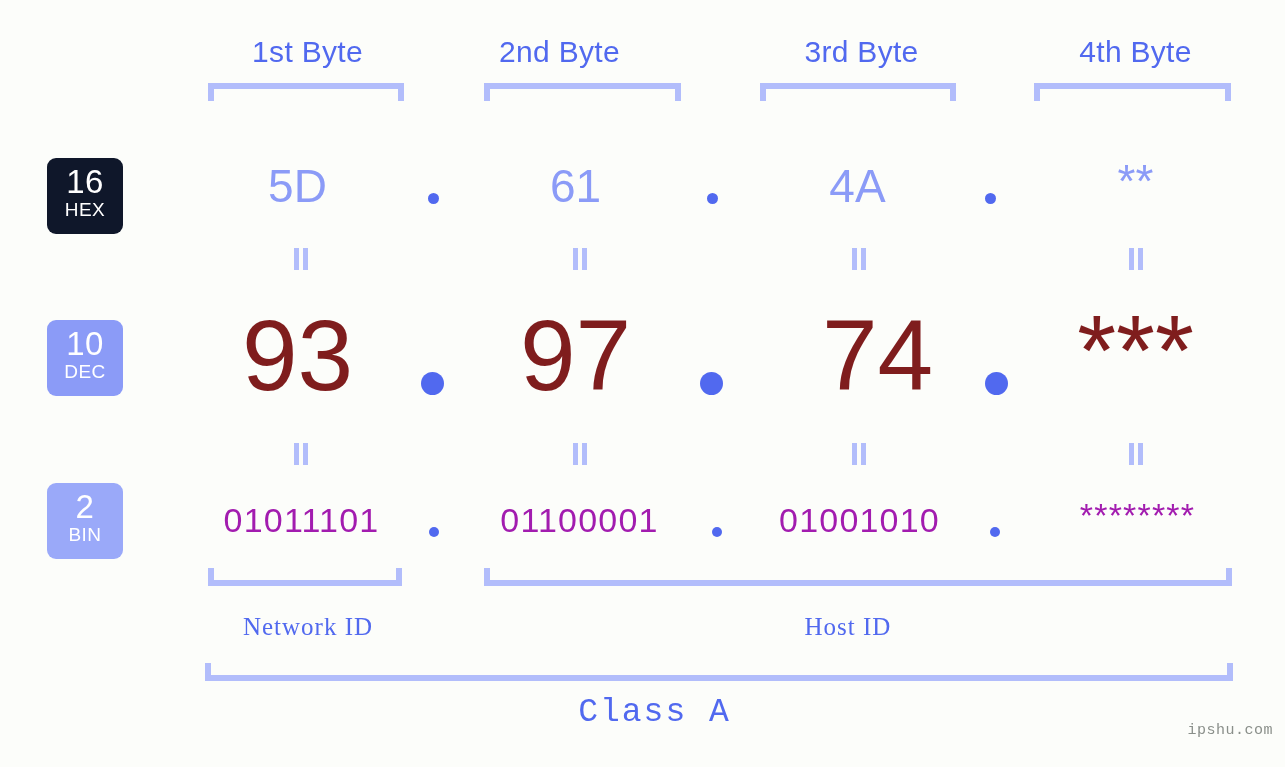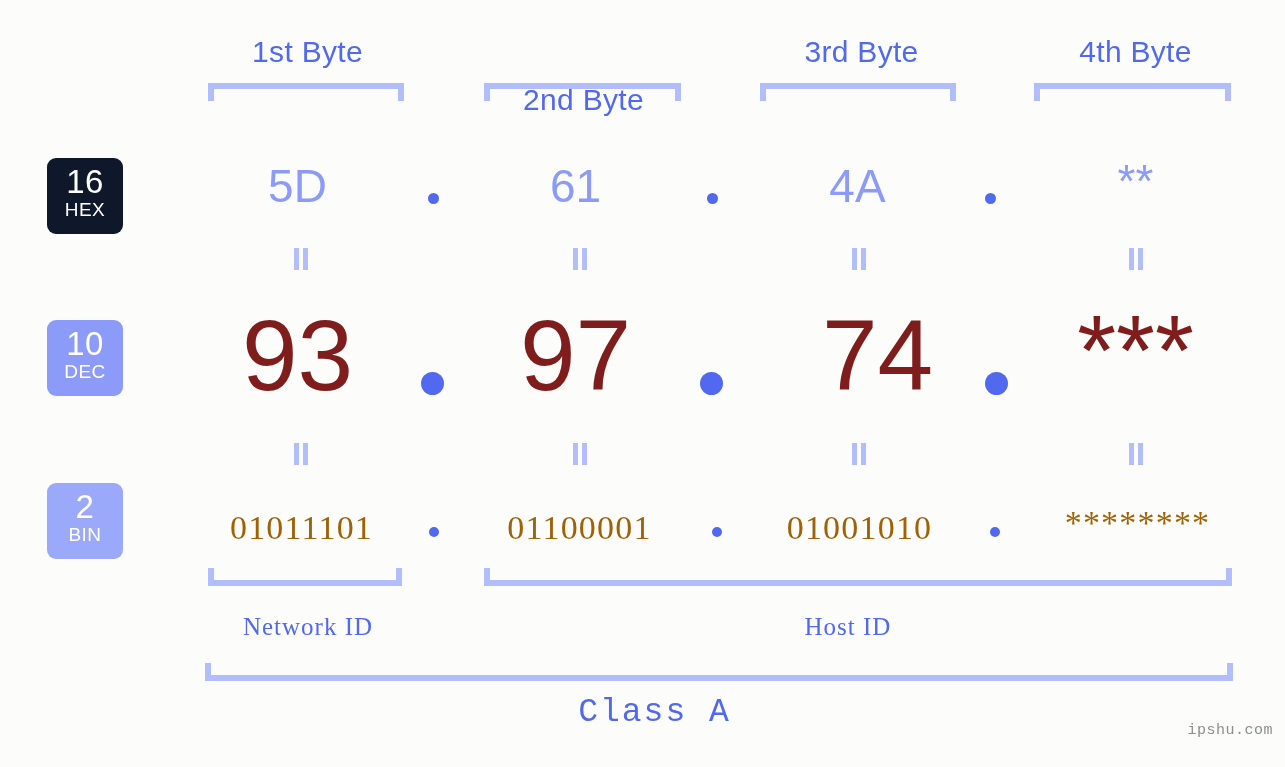--- a/index.html
+++ b/index.html
@@ -95,24 +95,23 @@
   }
   .row-dec .cell {
     font-size: 100px;
     line-height: 100px;
     color: #7f1d1d;
     font-family: "Liberation Sans", sans-serif;
   }
   .row-bin .cell {
     font-size: 34px;
     line-height: 34px;
-    color: #a16207;
-    font-family: Liberation Serif, serif;
+    color: #a21caf;
+    font-family: Liberation Sans, sans-serif;
     letter-spacing: 1.2px;
-    margin-top: 8px;
   }
 
   .dot {
     position: absolute;
     border-radius: 50%;
     background: #5169ef;
   }
   .dot-hex { width: 11px; height: 11px; }
   .dot-dec { width: 23px; height: 23px; }
   .dot-bin { width: 10px; height: 10px; }
@@ -165,21 +164,21 @@
     color: #8a8f8a;
     letter-spacing: 0.5px;
   }
 </style>
 </head>
 <body>
 
 <div id="stage">
 
   <div class="byte-header" style="left:190px; width:235px;">1st Byte</div>
-  <div class="byte-header" style="left:466px; width:235px;margin-top:48px;">2nd Byte</div>
+  <div class="byte-header" style="left:442px; width:235px;">2nd Byte</div>
   <div class="byte-header" style="left:744px; width:235px;">3rd Byte</div>
   <div class="byte-header" style="left:1018px; width:235px;">4th Byte</div>
 
   <div class="bracket-down" style="left:208px; top:83px; width:196px;"></div>
   <div class="bracket-down" style="left:484px; top:83px; width:197px;"></div>
   <div class="bracket-down" style="left:760px; top:83px; width:196px;"></div>
   <div class="bracket-down" style="left:1034px; top:83px; width:197px;"></div>
 
   <div class="badge" style="top:158px; background:#0f172a;">
     <span class="num">16</span>

